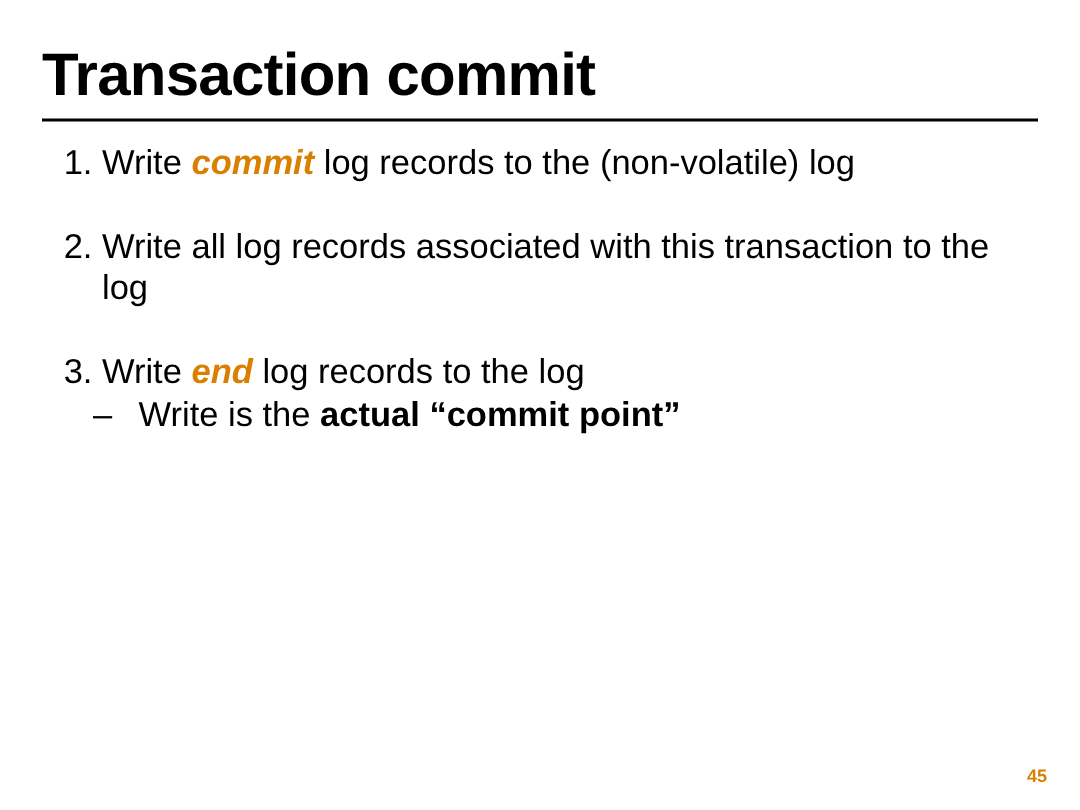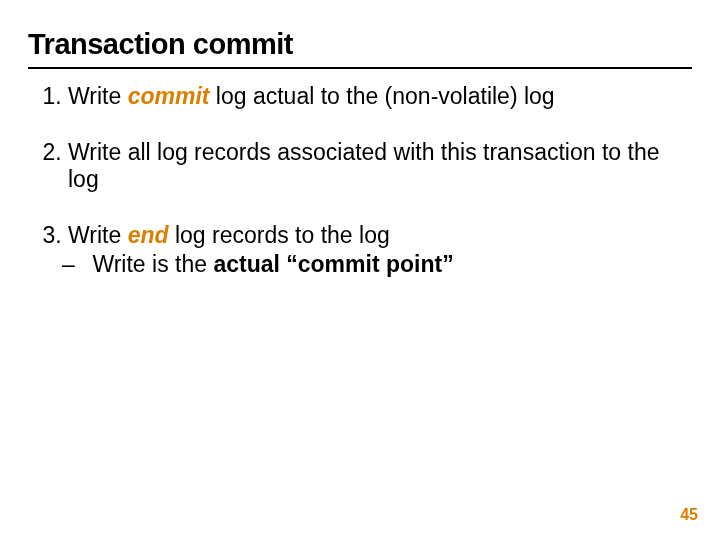--- a/index.html
+++ b/index.html
@@ -13,21 +13,21 @@
     position: relative;
   }
   .slide {
     box-sizing: border-box;
     width: 720px;
     height: 540px;
     padding: 28px 28px 20px 28px;
     position: relative;
   }
   .title {
-    font-size: 29px;
+    font-size: 40px;
     font-weight: bold;
     margin: 0 0 6px 0;
     letter-spacing: -0.5px;
   }
   .rule {
     border: none;
     border-top: 2px solid #000;
     margin: 0 0 14px 0;
   }
   ol.top {
@@ -56,35 +56,35 @@
     font-style: italic;
     text-align: center;
   }
   .b { font-weight: bold; margin-top: 39px; }
   .pagenum {
     position: absolute;
     bottom: 16px;
     right: 22px;
     color: #d98000;
     font-weight: bold;
-    font-size: 16px;
+    font-size: 12px;
   }
 </style>
 </head>
 <body>
 
 <div class="slide">
 
   <h1 class="title">Transaction commit</h1>
   <hr class="rule">
 
   <ol class="top">
 
     <li>
-      <span>Write </span><span class="accent">commit</span><span> log actual to the (non-volatile) log</span>
+      <span>Write </span><span class="accent">commit</span><span> log records to the (non-volatile) log</span>
     </li>
 
     <li>
       <span>Write all log records associated with this transaction to the log</span>
     </li>
 
     <li>
       <span>Write </span><span class="accent">end</span><span> log records to the log</span>
       <ul class="sub">
         <li>

